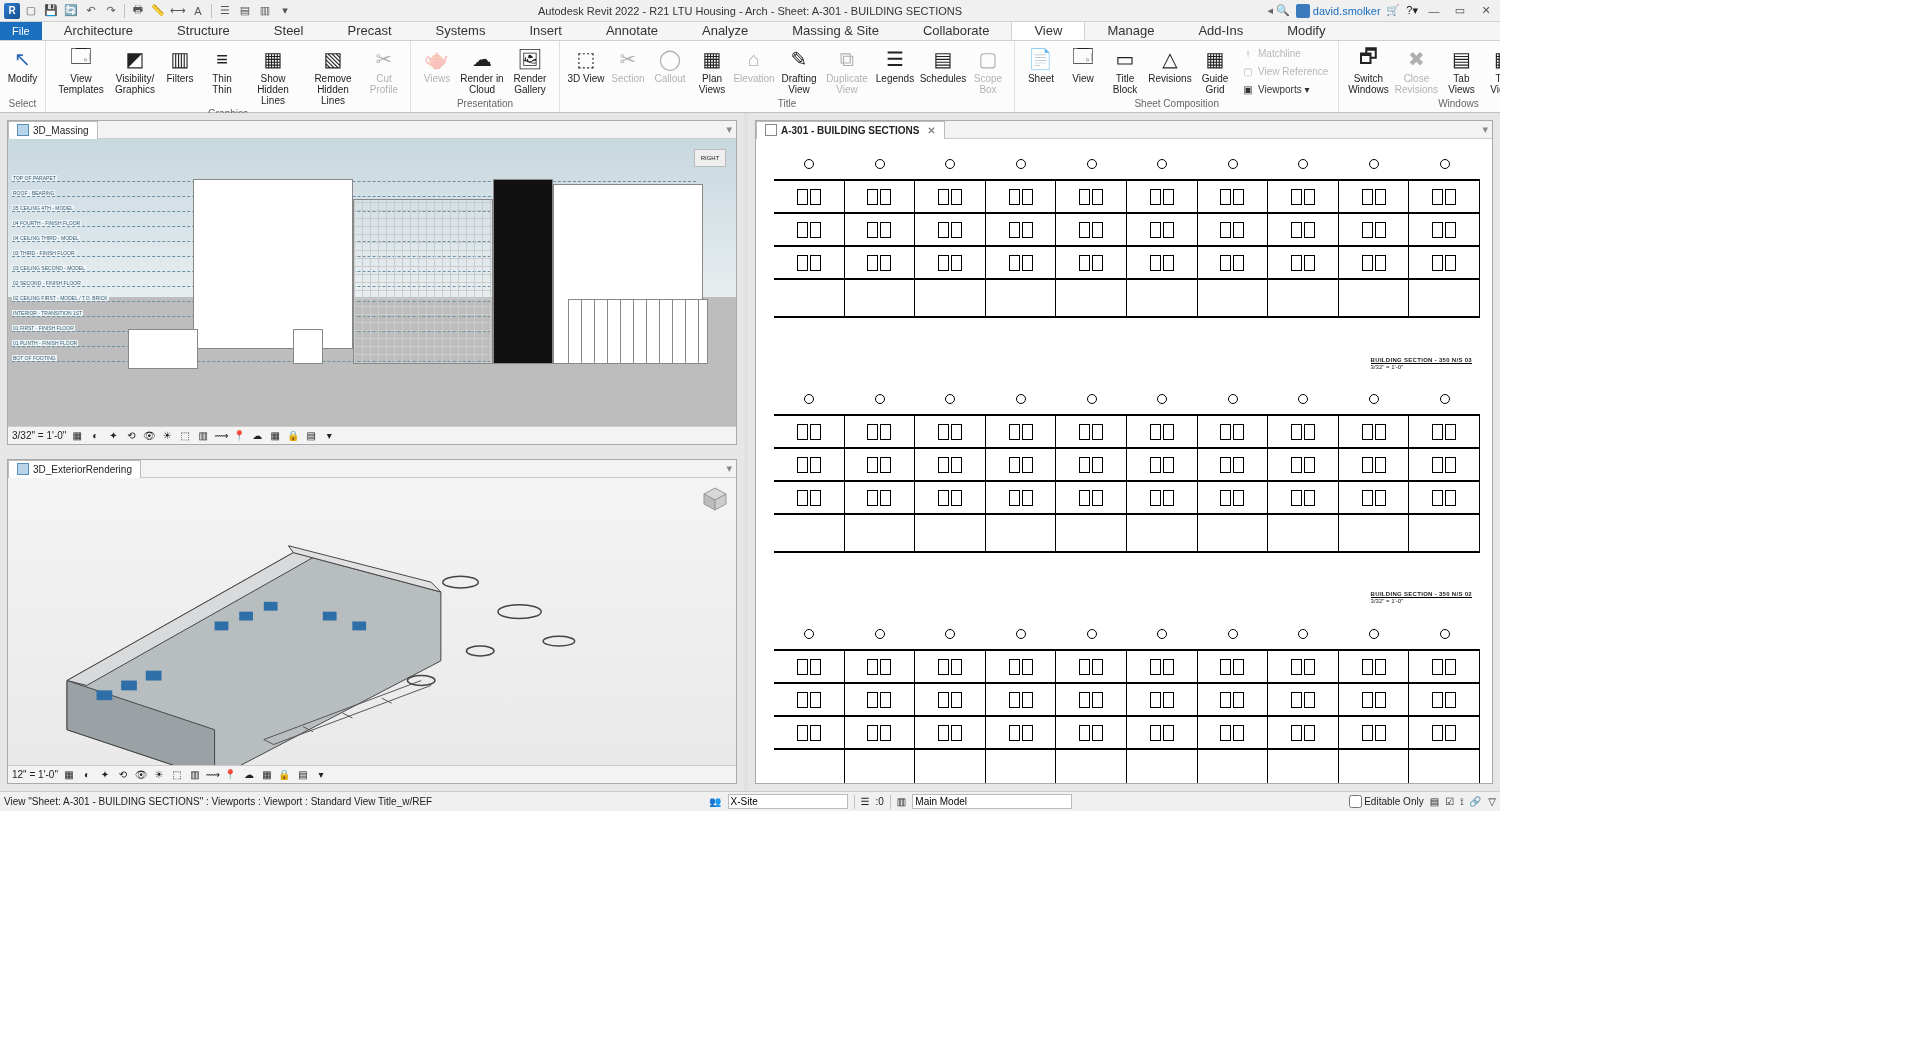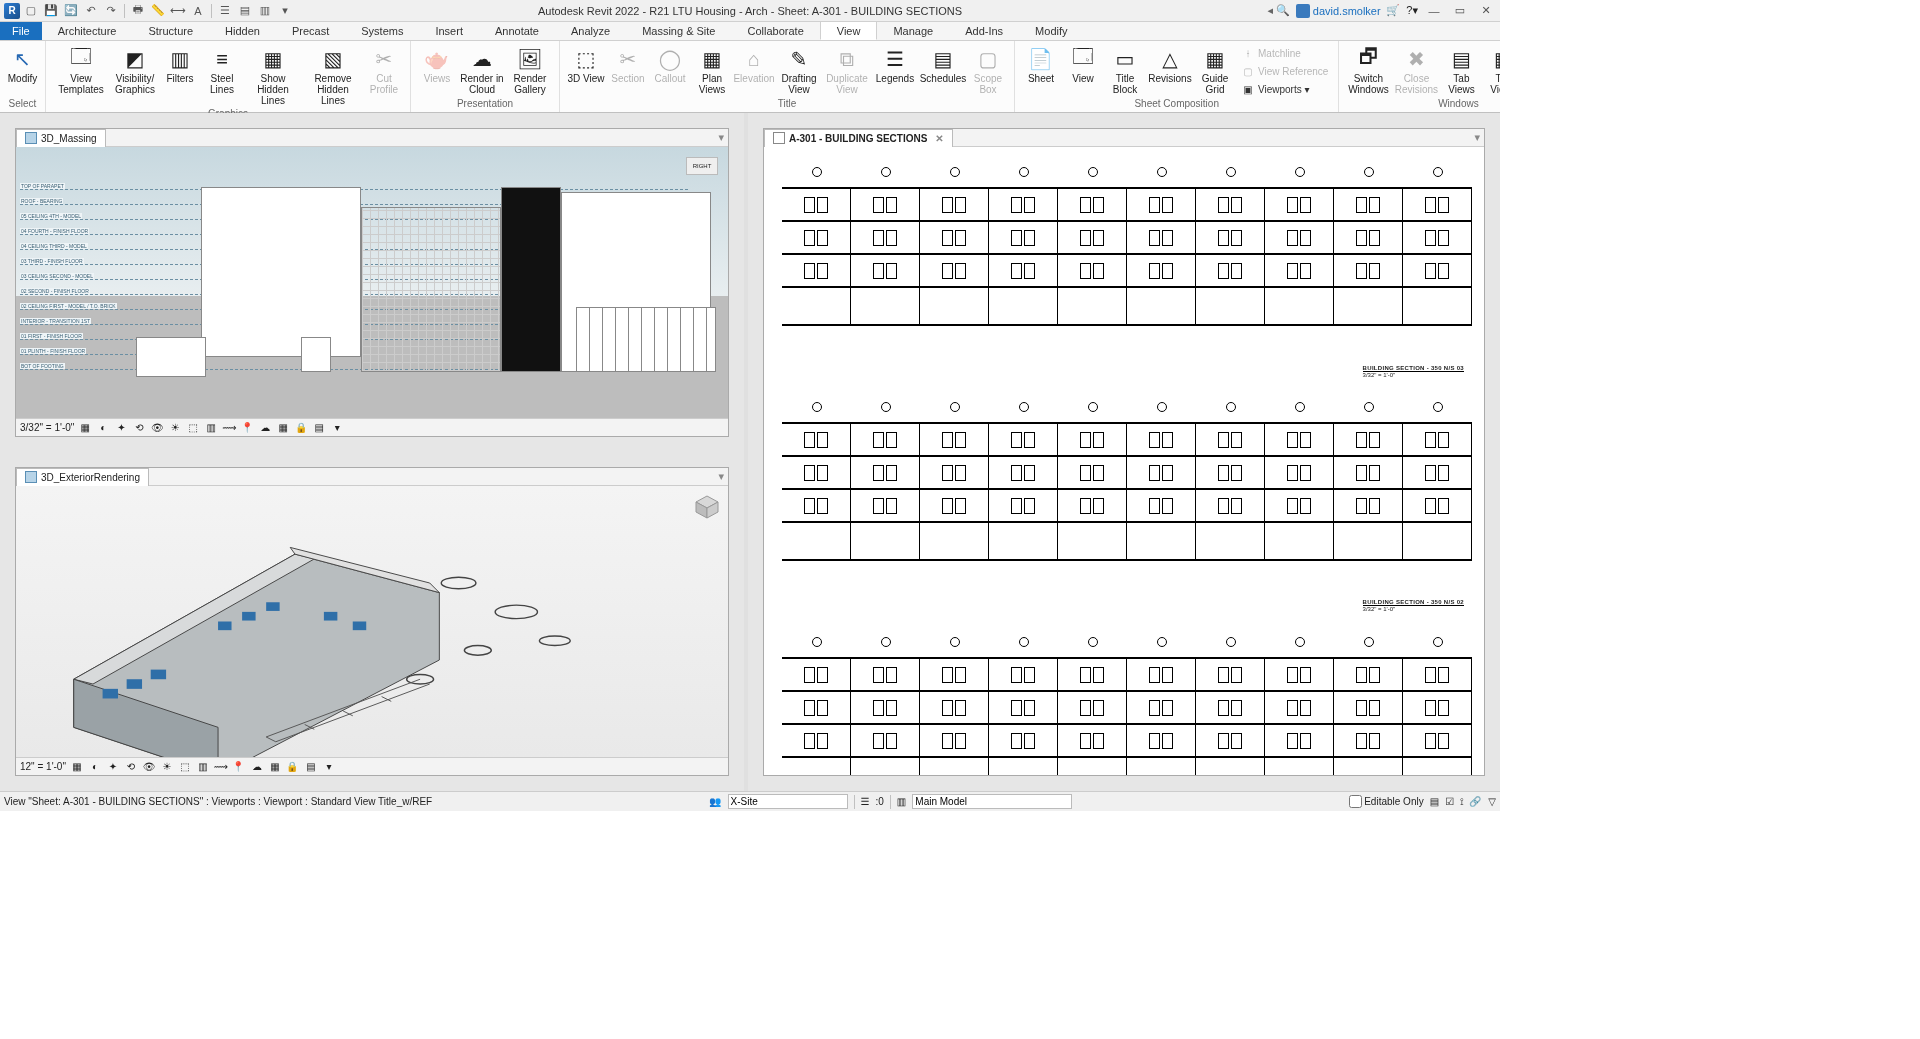--- a/index.html
+++ b/index.html
@@ -9,40 +9,40 @@
 .titlebar .qat .logo { width: 16px; height: 16px; background: linear-gradient(135deg,#2b7cd3,#1a4f8a); border-radius:2px; display:flex; align-items:center; justify-content:center; color:#fff; font-weight:bold; font-size:10px;}
 .titlebar .qat .tb-btn { width: 18px; height: 18px; display:flex; align-items:center; justify-content:center; color:#555; cursor:pointer; }
 .titlebar .qat .sep { width:1px; height:14px; background:#c0c0c0; margin:0 2px;}
 .titlebar .title { position:absolute; left:50%; transform:translateX(-50%); font-size:11px; color:#333; }
 .titlebar .right { margin-left:auto; display:flex; align-items:center; gap:6px; padding-right:4px;}
 .titlebar .right .user { color:#1a6fbf; display:flex; align-items:center; gap:3px;}
 .titlebar .right .user .avatar{ width:14px;height:14px;background:#3a7abd;border-radius:2px;}
 .titlebar .right .win { width:20px; text-align:center; color:#555; cursor:pointer;}
 .ribbon-tabs { height:19px; background:#f5f5f5; display:flex; align-items:flex-end; border-bottom:1px solid #d0d0d0; }
 .file-tab { background:#1a6fbf; color:#fff; padding:2px 12px; height:19px; display:flex; align-items:center; cursor:pointer; font-size:11px;}
-.ribbon-tab { padding:2px 16px; height:19px; display:flex; align-items:center; cursor:pointer; color:#333; font-size:11px;}
+.ribbon-tab { padding:2px 22px; height:19px; display:flex; align-items:center; cursor:pointer; color:#333; font-size:13px;}
 .ribbon-tab.active { background:#fff; border:1px solid #d0d0d0; border-bottom:1px solid #fff; margin-bottom:-1px;}
 .ribbon { height:72px; background:#fcfcfc; border-bottom:1px solid #c0c0c0; display:flex; }
 .panel { border-right:1px solid #e0e0e0; padding:2px 6px 0 6px; display:flex; flex-direction:column; }
 .panel .row { display:flex; gap:2px; flex:1; align-items:flex-start; }
 .panel .grp-label { text-align:center; font-size:10px; color:#666; height:14px; line-height:12px;}
 .rbtn { display:flex; flex-direction:column; align-items:center; justify-content:flex-start; width:46px; padding:2px 1px; cursor:pointer; border-radius:2px; }
 .rbtn.disabled { opacity:0.35; cursor:default;}
 .rbtn .ico { width:28px; height:28px; display:flex; align-items:center; justify-content:center; font-size:20px;}
 .rbtn .lbl { font-size:10px; text-align:center; line-height:11px; max-width:56px;}
 .rbtn.narrow{width:40px;}
 .rbtn.wide{width:58px;}
 .small-stack { display:flex; flex-direction:column; gap:1px; padding-top:2px;}
 .small-stack .sbtn { display:flex; align-items:center; gap:3px; height:17px; padding:0 4px; cursor:pointer; font-size:10px; color:#333; white-space:nowrap;}
 .small-stack .sbtn.disabled{opacity:0.35;}
 .small-stack .sbtn .si{width:14px;height:14px;display:inline-flex;align-items:center;justify-content:center;}
 .workspace { height: calc(811px - 22px - 19px - 72px - 20px); display:flex; background:#e6e6e6; position:relative;}
 .left-col { width:748px; display:flex; flex-direction:column; border-right:4px solid #e0e0e0;}
 .right-col { flex:1; display:flex; flex-direction:column;}
-.view-pane { background:#fde047; display:flex; flex-direction:column; border:1px solid #aaa; margin:15px;}
+.view-pane { background:#fde047; display:flex; flex-direction:column; border:1px solid #aaa; margin:7px;}
 .view-tabbar { height:18px; background:#f3f3f3; border-bottom:1px solid #ccc; display:flex; align-items:center; position:relative;}
 .view-tabbar .vtab{ background:#fff; border:1px solid #bbb; border-bottom:none; height:18px; padding:0 8px; display:flex; align-items:center; gap:4px; font-size:10px;}
 .view-tabbar .vtab.active{font-weight:bold;}
 .view-tabbar .vtab .vx{margin-left:4px;color:#888;cursor:pointer;}
 .view-tabbar .cube{width:12px;height:12px;background:#b7d4e8;border:1px solid #5a8fb5;transform:rotate(0deg);}
 .view-canvas { flex:1; position:relative; overflow:hidden; background:#fff;}
 .viewctrl-bar { height:18px; background:#f3f3f3; border-top:1px solid #ccc; display:flex; align-items:center; gap:4px; padding:0 4px; font-size:10px;}
 .viewctrl-bar .vcb{width:14px;height:14px;display:flex;align-items:center;justify-content:center;cursor:pointer;}
 .statusbar { height:20px; background:#f0f0f0; border-top:1px solid #ccc; display:flex; align-items:center; font-size:10px; padding:0 4px; gap:6px;}
 .statusbar .sep{width:1px;height:14px;background:#c0c0c0;}
@@ -109,21 +109,21 @@
     <span class="win">▭</span>
     <span class="win">✕</span>
   </div>
 </div>
 
 <div class="ribbon-tabs">
   <div class="file-tab">File</div>
   <div id="rtabs" style="display: flex;">
       <div class="ribbon-tab">Architecture</div>
       <div class="ribbon-tab">Structure</div>
-      <div class="ribbon-tab">Hidden</div>
+      <div class="ribbon-tab">Steel</div>
       <div class="ribbon-tab">Precast</div>
       <div class="ribbon-tab">Systems</div>
       <div class="ribbon-tab">Insert</div>
       <div class="ribbon-tab">Annotate</div>
       <div class="ribbon-tab">Analyze</div>
       <div class="ribbon-tab">Massing &amp; Site</div>
       <div class="ribbon-tab">Collaborate</div>
       <div class="ribbon-tab active">View</div>
       <div class="ribbon-tab">Manage</div>
       <div class="ribbon-tab">Add-Ins</div>
@@ -150,21 +150,21 @@
       <div class="rbtn">
           <div class="ico">◩</div>
           <div class="lbl">Visibility/ Graphics</div>
         </div>
       <div class="rbtn narrow">
           <div class="ico">▥</div>
           <div class="lbl">Filters</div>
         </div>
       <div class="rbtn narrow">
           <div class="ico">≡</div>
-          <div class="lbl">Steel Lines</div>
+          <div class="lbl">Thin Thin</div>
         </div>
       <div class="rbtn wide">
           <div class="ico">▦</div>
           <div class="lbl">Show Hidden Lines</div>
         </div>
       <div class="rbtn wide">
           <div class="ico">▧</div>
           <div class="lbl">Remove Hidden Lines</div>
         </div>
       <div class="rbtn narrow disabled">

